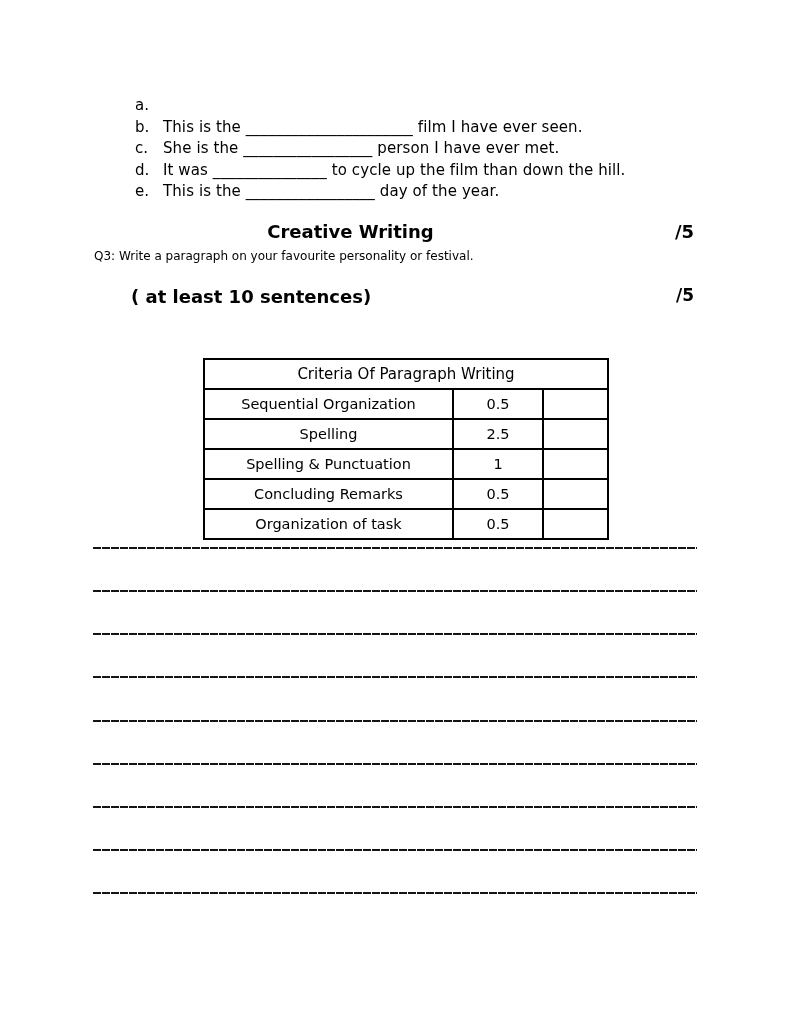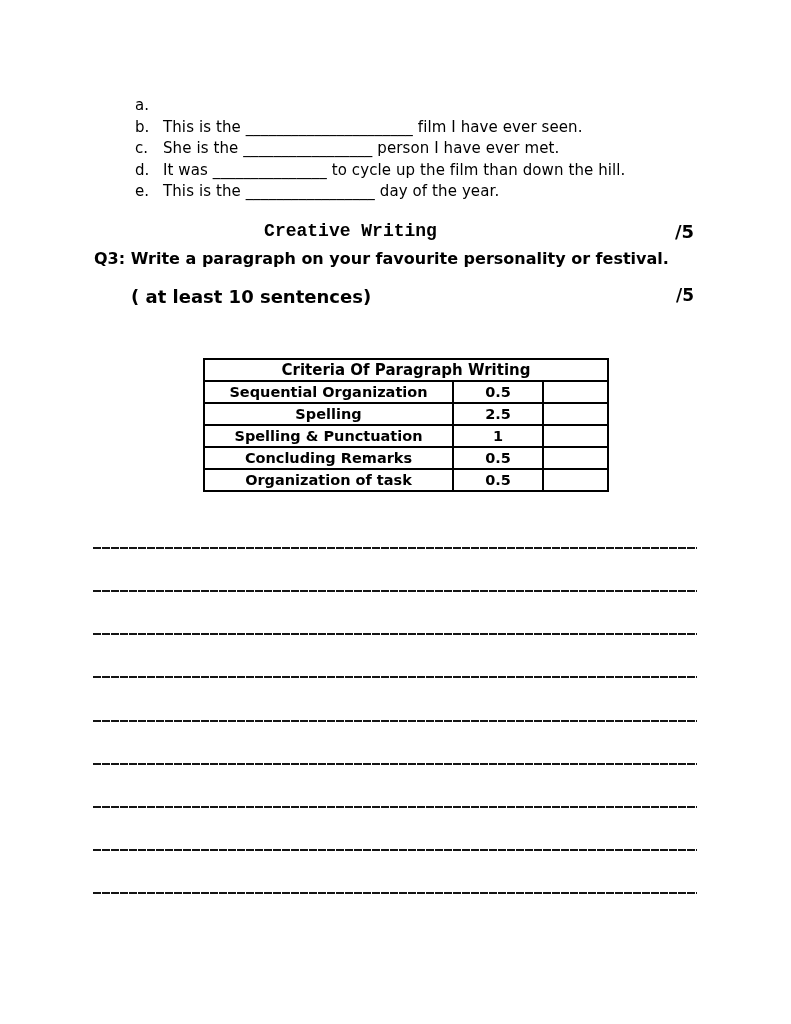--- a/index.html
+++ b/index.html
@@ -12,38 +12,38 @@
   }
   .page { position: relative; width: 791px; height: 1024px; background: #fff; }
 
   
   .fib-list { position: absolute; top: 95px; left: 135px; width: 560px; }
   .fib-item { display: flex; font-size: 15px; line-height: 21.5px; white-space: nowrap; }
   .fib-label { width: 28px; flex: 0 0 28px; }
   .fib-text { letter-spacing: 0.1px; }
 
   
-  .cw-title-row { position: absolute; top: 221px; left: 0; width: 701px; text-align: center; font-family: Liberation Mono, monospace; }
+  .cw-title-row { position: absolute; top: 221px; left: 0; width: 701px; text-align: center; }
   .cw-title { font-size: 18px; font-weight: bold; }
   .cw-title-marks { position: absolute; top: 221px; right: 97px; font-size: 18px; font-weight: bold; }
-  .cw-question { position: absolute; top: 249px; left: 94px; font-size: 16px; font-weight: bold; white-space: nowrap; }
+  .cw-question { position: absolute; top: 249px; left: 94px; font-size: 12px; font-weight: normal; white-space: nowrap; }
   .cw-note { position: absolute; top: 286px; left: 131px; font-size: 18px; font-weight: bold; }
   .cw-note-marks { position: absolute; top: 285px; right: 97px; font-size: 17px; font-weight: bold; }
 
   
   .criteria-table {
     position: absolute; top: 358px; left: 203px;
     width: 404px; border-collapse: collapse; table-layout: fixed;
   }
   .criteria-table td, .criteria-table th {
     border: 2px solid #000;
-    height: 22px;
+    height: 30px;
     padding: 0 2px;
     text-align: center;
-    font-weight: bold;
+    font-weight: normal;
     font-size: 14.5px;
     overflow: hidden;
     white-space: nowrap;
   }
   .criteria-table th { font-size: 15px; }
   .col-criteria { width: 249px; }
   .col-marks { width: 90px; }
   .col-score { width: 65px; }
 
   

